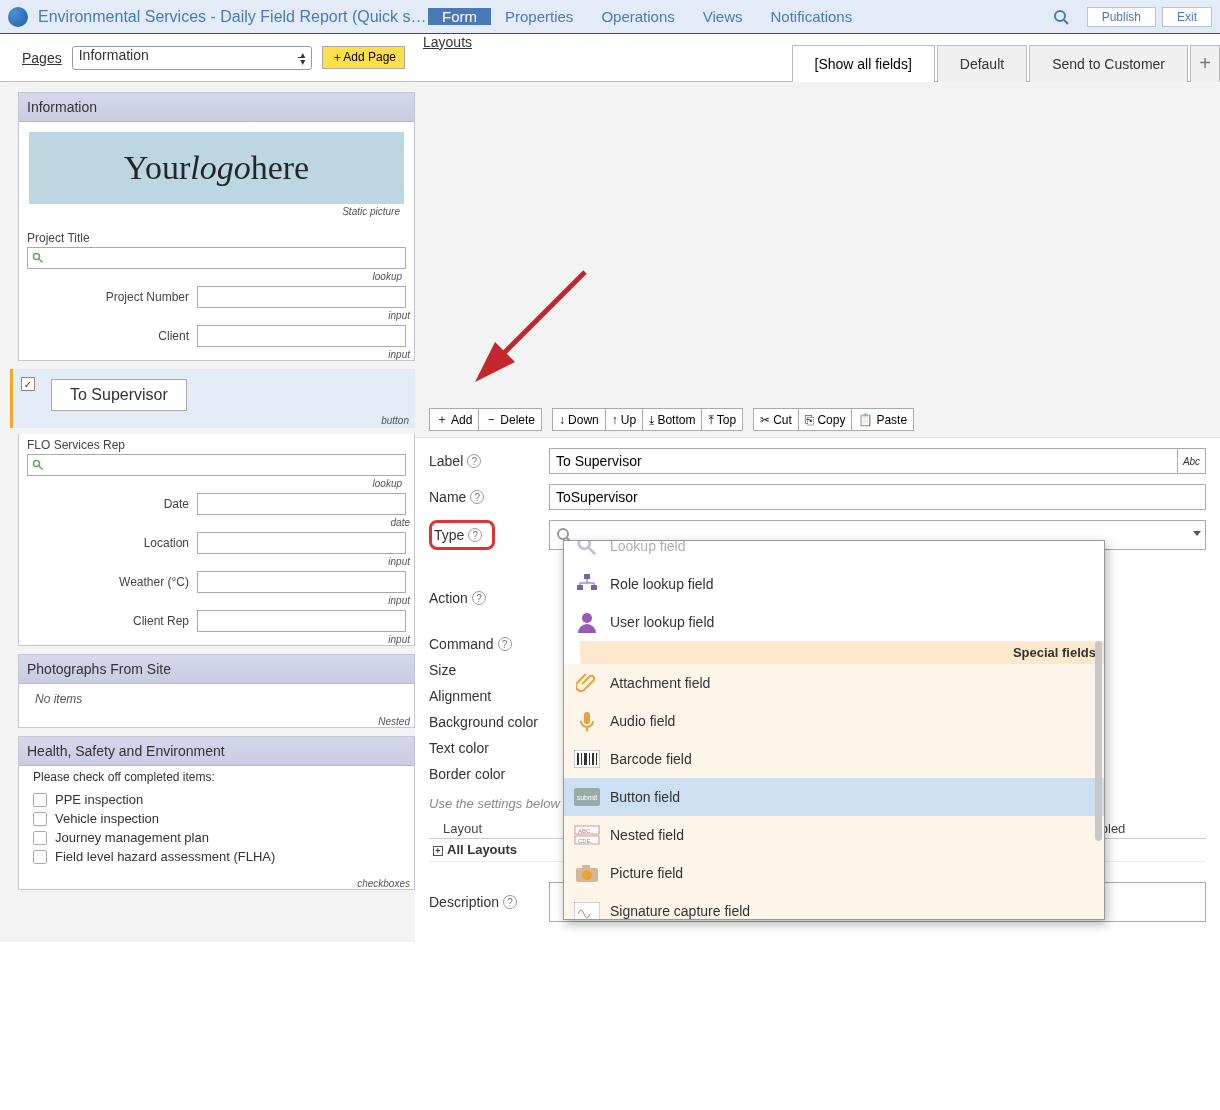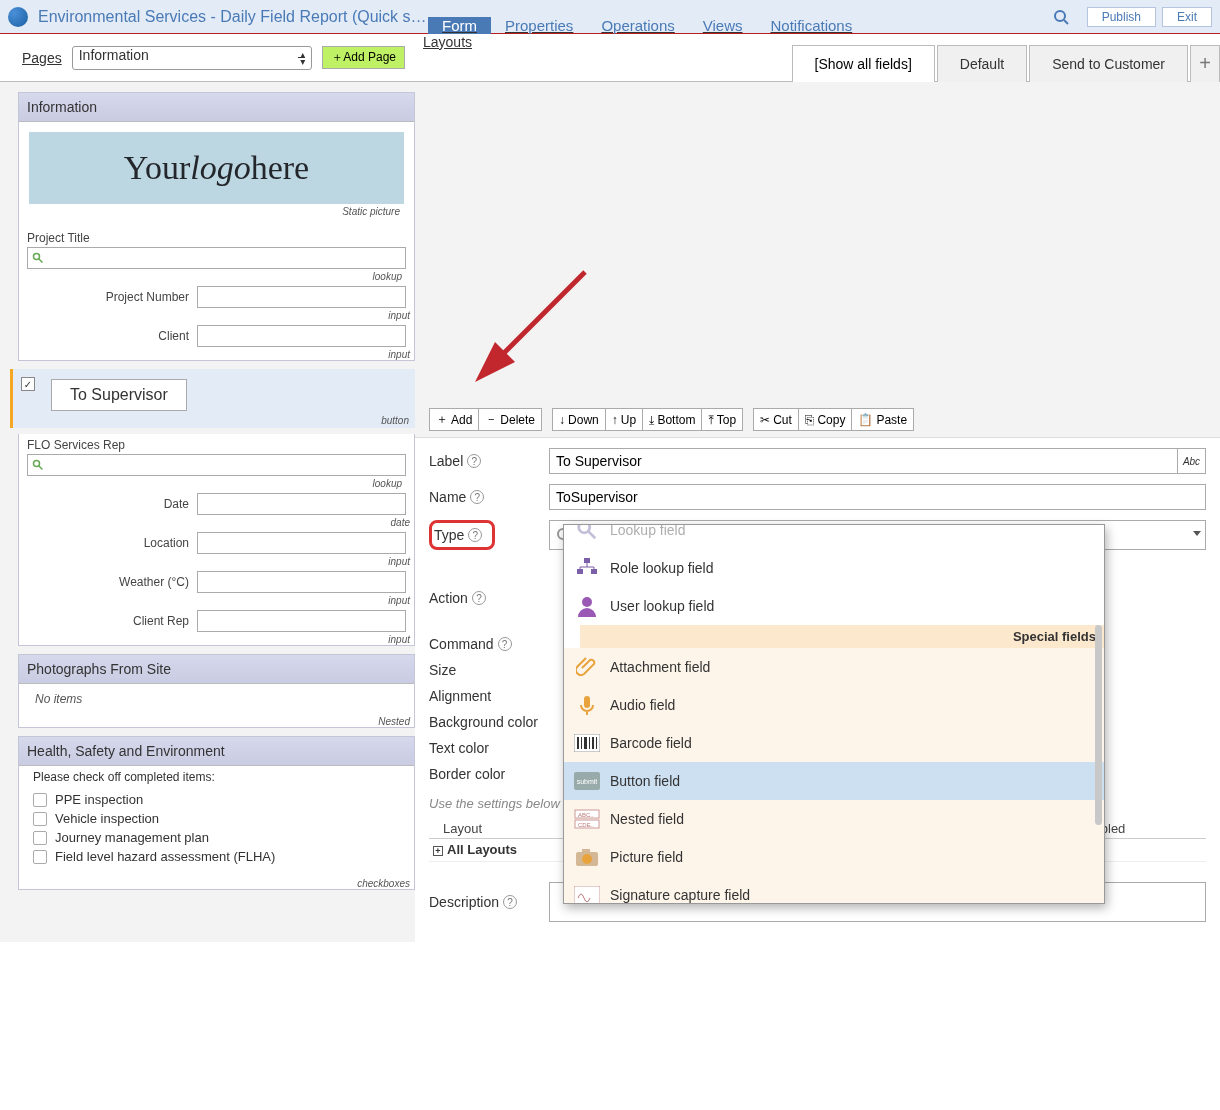--- a/index.html
+++ b/index.html
@@ -2,36 +2,36 @@
 <html><head>
 <meta charset="utf-8">
 <style>
 * { box-sizing: border-box; margin: 0; padding: 0; }
 body { font-family: "Helvetica Neue", Arial, sans-serif; font-size: 13px; color: #333; background: #fff; width: 1220px; }
 
 
 .topbar { display: flex; align-items: center; background: #e3ebf7; height: 34px; border-bottom: 1px solid #b91c1c; padding: 0 8px; }
 .app-icon { width: 20px; height: 20px; border-radius: 50%; background: radial-gradient(circle at 30% 30%, #4a90d9, #1a5fa0); margin-right: 10px; }
 .app-title { color: #4a7ab5; font-size: 16px; white-space: nowrap; overflow: hidden; text-overflow: ellipsis; flex: 0 1 390px; }
-.nav-tabs { display: flex; align-items: flex-end; height: 34px; text-decoration: underline; }
+.nav-tabs { display: flex; align-items: center; height: 34px; }
 .nav-tab { padding: 0 14px; display: flex; align-items: center; color: #4a7ab5; font-size: 15px; cursor: pointer; }
 .nav-tab.active { background: #4a7ab5; color: #fff; }
 .topbar-spacer { flex: 1; }
 .search-ico { width: 16px; height: 16px; margin: 0 12px; cursor: pointer; }
 .search-ico svg { stroke: #4a7ab5; }
 .top-btn { background: #fff; border: 1px solid #b5c5e0; padding: 2px 14px; font-size: 12px; color: #4a7ab5; margin-left: 6px; cursor: pointer; height: 20px; }
 
 
 .secbar { display: flex; align-items: center; border-bottom: 1px solid #bbb; height: 48px; }
 .sec-left { display: flex; align-items: center; width: 415px; padding: 0 10px 0 22px; }
 .sec-left .label { text-decoration: underline; margin-right: 10px; font-size: 14px; }
 .sec-select { flex: 1; height: 24px; border: 1px solid #999; background: #fff; padding: 0 6px; font-size: 14px; border-radius: 3px; position: relative; }
 .sec-select::after { content: ""; position: absolute; right: 6px; top: 4px; width: 8px; height: 14px; background: linear-gradient(#333,#333) center/6px 1px no-repeat; }
 .sec-select .updown { position: absolute; right: 6px; top: 4px; font-size: 10px; line-height: 7px; }
-.addpage-btn { border: 1px solid #aaa; background: #bef264; padding: 2px 8px; font-size: 12px; margin-left: 10px; cursor: pointer; }
+.addpage-btn { border: 1px solid #aaa; background: #fde047; padding: 2px 8px; font-size: 12px; margin-left: 10px; cursor: pointer; }
 .sec-right { flex: 1; display: flex; align-items: flex-start; padding-left: 8px; }
 .layouts-label { text-decoration: underline; font-size: 14px; }
 .layouts-spacer { flex: 1; }
 .layout-tabs { display: flex; align-items: flex-end; height: 48px; }
 .layout-tab { border: 1px solid #bbb; border-bottom: none; background: #f0f0f0; padding: 10px 22px; margin-right: 2px; font-size: 14px; cursor: pointer; color: #333; }
 .layout-tab.active { background: #fff; color: #000; }
 .layout-add { border: 1px solid #bbb; border-bottom: none; background: #f0f0f0; width: 30px; height: 37px; font-size: 20px; color: #777; display: flex; align-items: center; justify-content: center; cursor: pointer; }
 
 
 .main { display: flex; background: #f3f3f3; }
@@ -73,21 +73,21 @@
 .prop-row { display: flex; align-items: center; margin-bottom: 10px; }
 .prop-label { width: 120px; font-size: 14px; color: #333; display: flex; align-items: center; gap: 4px; }
 .qmark { width: 14px; height: 14px; border: 1px solid #999; border-radius: 50%; font-size: 10px; display: inline-flex; align-items: center; justify-content: center; color: #777; }
 .prop-input { flex: 1; border: 1px solid #aaa; height: 26px; padding: 0 6px; font-size: 14px; background: #fff; }
 .abc-btn { border: 1px solid #aaa; border-left: none; width: 28px; height: 26px; font-size: 10px; font-style: italic; display: flex; align-items: center; justify-content: center; cursor: pointer; }
 .type-highlight { border: 3px solid #d33; border-radius: 8px; padding: 4px 10px 4px 2px; display: inline-flex; align-items: center; gap: 4px; }
 .prop-search { flex: 1; border: 1px solid #aaa; height: 30px; display: flex; align-items: center; padding: 0 6px; background: #fff; position: relative; }
 .dd-arrow { position: absolute; right: 4px; top: 10px; border-left: 4px solid transparent; border-right: 4px solid transparent; border-top: 5px solid #555; }
 
 
-.dropdown { position: absolute; left: 148px; top: 86px; width: 542px; background: #fff; border: 1px solid #999; box-shadow: 2px 4px 10px rgba(0,0,0,0.3); z-index: 10; max-height: 380px; overflow: hidden; }
+.dropdown { position: absolute; left: 148px; top: 102px; width: 542px; background: #fff; border: 1px solid #999; box-shadow: 2px 4px 10px rgba(0,0,0,0.3); z-index: 10; max-height: 380px; overflow: hidden; }
 .dd-item { display: flex; align-items: center; padding: 6px 10px; font-size: 14px; cursor: pointer; gap: 10px; }
 .dd-item.sel { background: #cde0f2; }
 .dd-header { background: #fce8cc; text-align: right; font-weight: bold; font-size: 13px; padding: 4px 8px; margin-left: 16px; }
 .dd-special { background: #fdf4ea; }
 .dd-scrollbar { position: absolute; right: 2px; top: 100px; width: 7px; height: 200px; background: #c8c8c8; border-radius: 4px; }
 .dd-ico { width: 26px; height: 26px; display: flex; align-items: center; justify-content: center; }
 
 .settings-hint { font-size: 13px; color: #888; padding: 4px 0 8px; font-style: italic; }
 
 .grid-table { width: 100%; font-size: 13px; }

